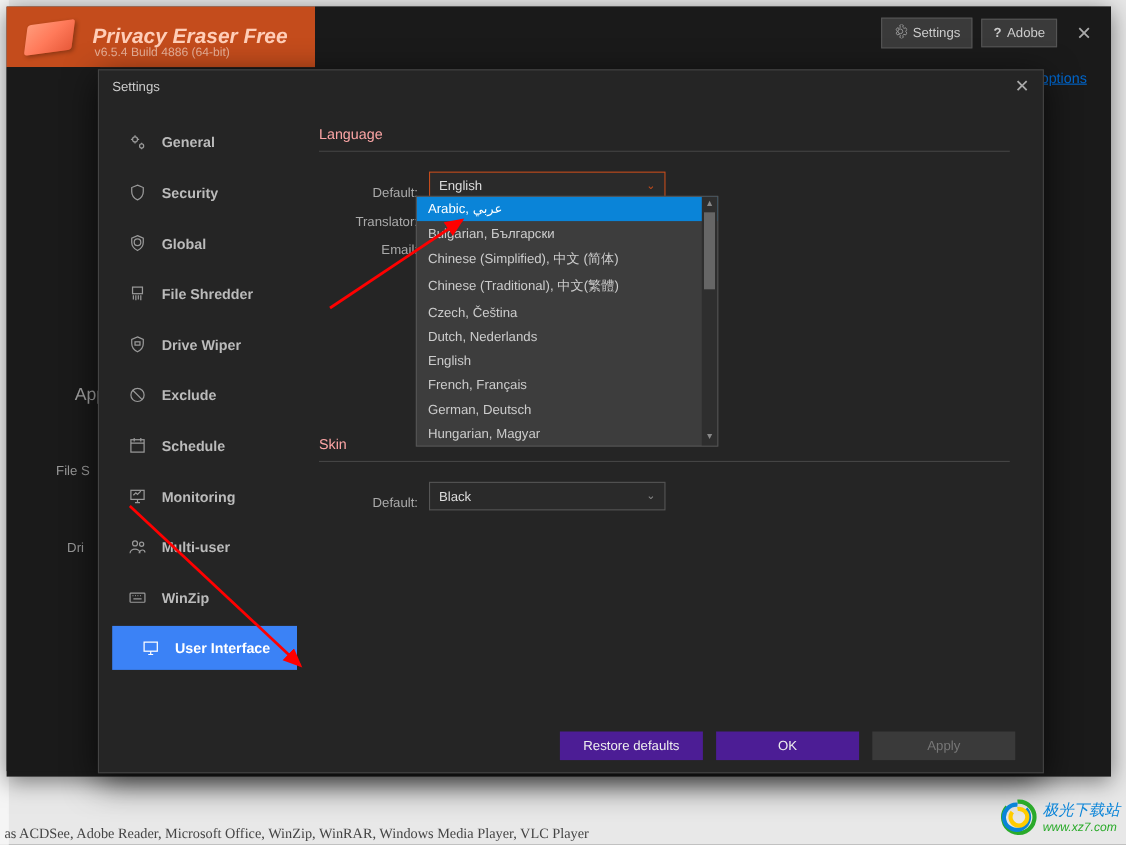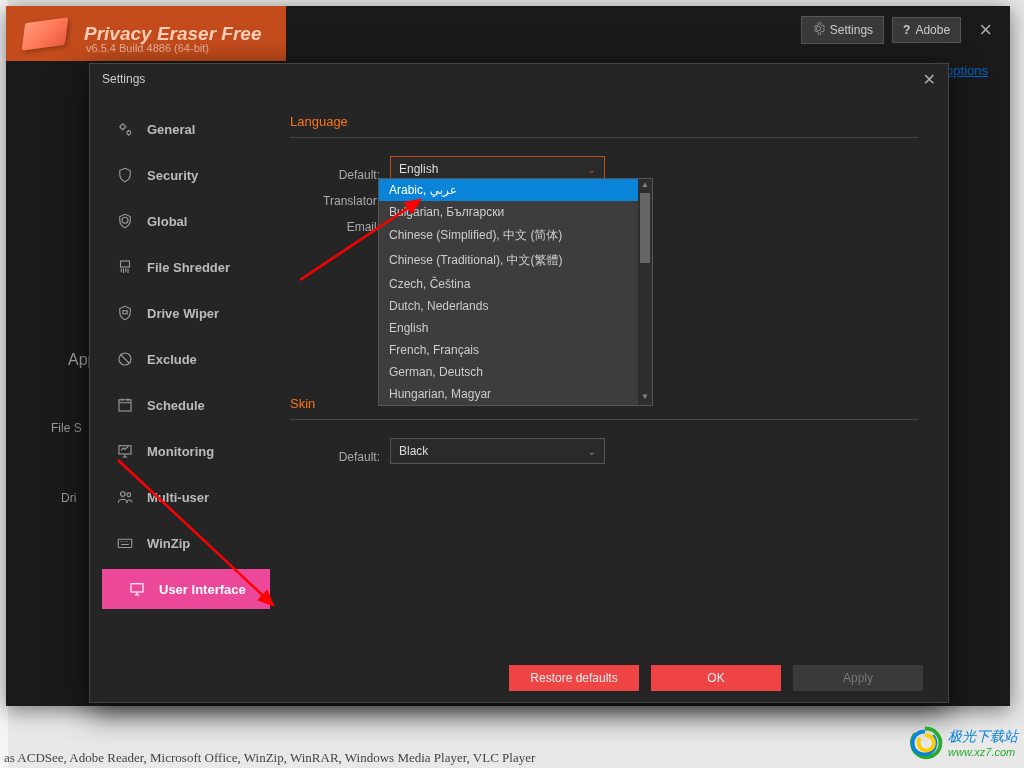--- a/index.html
+++ b/index.html
@@ -16,43 +16,43 @@
 .main-left-peek { position: absolute; left: 0; top: 55px; width: 85px; height: 640px; background: #1a1a1a; padding-top: 60px; }
 .peek-app { position: absolute; top: 290px; left: 62px; color: #a3a3a3; font-size: 16px; }
 .peek-file { position: absolute; top: 360px; left: 45px; color: #999; font-size: 12px; }
 .peek-dri { position: absolute; top: 430px; left: 55px; color: #999; font-size: 12px; }
 .settings-dialog { position: absolute; left: 83px; top: 57px; width: 860px; height: 640px; background: #252525; border: 1px solid #444; box-shadow: 0 8px 30px rgba(0,0,0,0.7); z-index: 10; }
 .dlg-title { height: 30px; display: flex; justify-content: space-between; align-items: center; padding: 0 12px; color: #ccc; font-size: 12px; }
 .dlg-close { color: #aaa; font-size: 16px; cursor: pointer; }
 .dlg-body { display: flex; height: 560px; }
 .dlg-sidebar { width: 180px; padding-top: 15px; font-weight: bold; }
 .sb-item { display: flex; align-items: center; gap: 12px; padding: 10px 10px 10px 25px; color: #bbb; font-size: 13px; cursor: pointer; margin-bottom: 6px; }
-.sb-item.active { background: #ec4899; color: #fff; margin-left: 12px; margin-right: 0; }
+.sb-item.active { background: #3b82f6; color: #fff; margin-left: 12px; margin-right: 0; }
 .sb-icon { width: 20px; height: 20px; display: flex; align-items: center; justify-content: center; }
 .sb-icon svg { width: 18px; height: 18px; fill: none; stroke: #999; stroke-width: 1.5; }
 .sb-item.active .sb-icon svg { stroke: #fff; }
 .dlg-content { flex: 1; padding: 20px 30px 20px 20px; position: relative; }
-.section-label { color: #f97316; font-size: 13px; margin-bottom: 8px; }
+.section-label { color: #fca5a5; font-size: 13px; margin-bottom: 8px; }
 .section-line { border-bottom: 1px solid #444; margin-bottom: 18px; }
 .form-row { display: flex; align-items: flex-end; margin-bottom: 12px; }
 .form-label { width: 100px; text-align: right; color: #aaa; font-size: 12px; padding-right: 10px; }
 .combo { position: relative; width: 215px; }
 .combo-box { height: 26px; border: 1px solid #c44c1c; background: #2a2a2a; color: #ddd; font-size: 12px; padding: 0 8px; display: flex; align-items: center; justify-content: space-between; cursor: pointer; }
 .combo-box.skin { border: 1px solid #555; }
 .combo-arrow { color: #c44c1c; font-size: 10px; }
 .combo-box.skin .combo-arrow { color: #888; }
 .dropdown-list { position: absolute; left: 108px; top: 84px; width: 275px; background: #3d3d3d; border: 1px solid #555; z-index: 20; }
 .dd-scrollbar { position: absolute; right: 0; top: 0; width: 14px; height: 100%; background: #2e2e2e; }
 .dd-thumb { position: absolute; right: 2px; top: 14px; width: 10px; height: 70px; background: #666; }
 .dd-arrow { position: absolute; right: 3px; height: 12px; width: 8px; color: #888; font-size: 8px; text-align: center; }
 .dd-item { padding: 4px 10px; color: #ccc; font-size: 12px; cursor: pointer; }
 .dd-item.highlighted { background: #0a84d8; color: #fff; }
 .dlg-footer { position: absolute; bottom: 0; left: 0; right: 0; height: 48px; display: flex; justify-content: flex-end; align-items: center; gap: 12px; padding-right: 25px; }
 .dlg-btn { width: 130px; height: 26px; border: none; color: #eee; font-size: 12px; cursor: pointer; }
-.btn-primary { background: #ef4444; }
+.btn-primary { background: #4c1d95; }
 .btn-disabled { background: #3a3a3a; color: #777; cursor: default; }
 .red-arrow { position: absolute; z-index: 30; pointer-events: none; }
 .arrow1 { left: 290px; top: 190px; }
 .arrow2 { left: 108px; top: 450px; }
 .status-area { position: absolute; bottom: 12px; left: 290px; color: #999; font-size: 12px; }
 .status-area .bullet { color: #888; }
 .watermark { position: absolute; right: 6px; bottom: 6px; z-index: 50; }
 .wm-swirl { width: 38px; height: 38px; position: relative; display: inline-block; vertical-align: middle; }
 .wm-text { display: inline-block; vertical-align: middle; }
 .wm-cn { color: #0a84d8; font-size: 14px; font-weight: normal; font-style: italic; }

